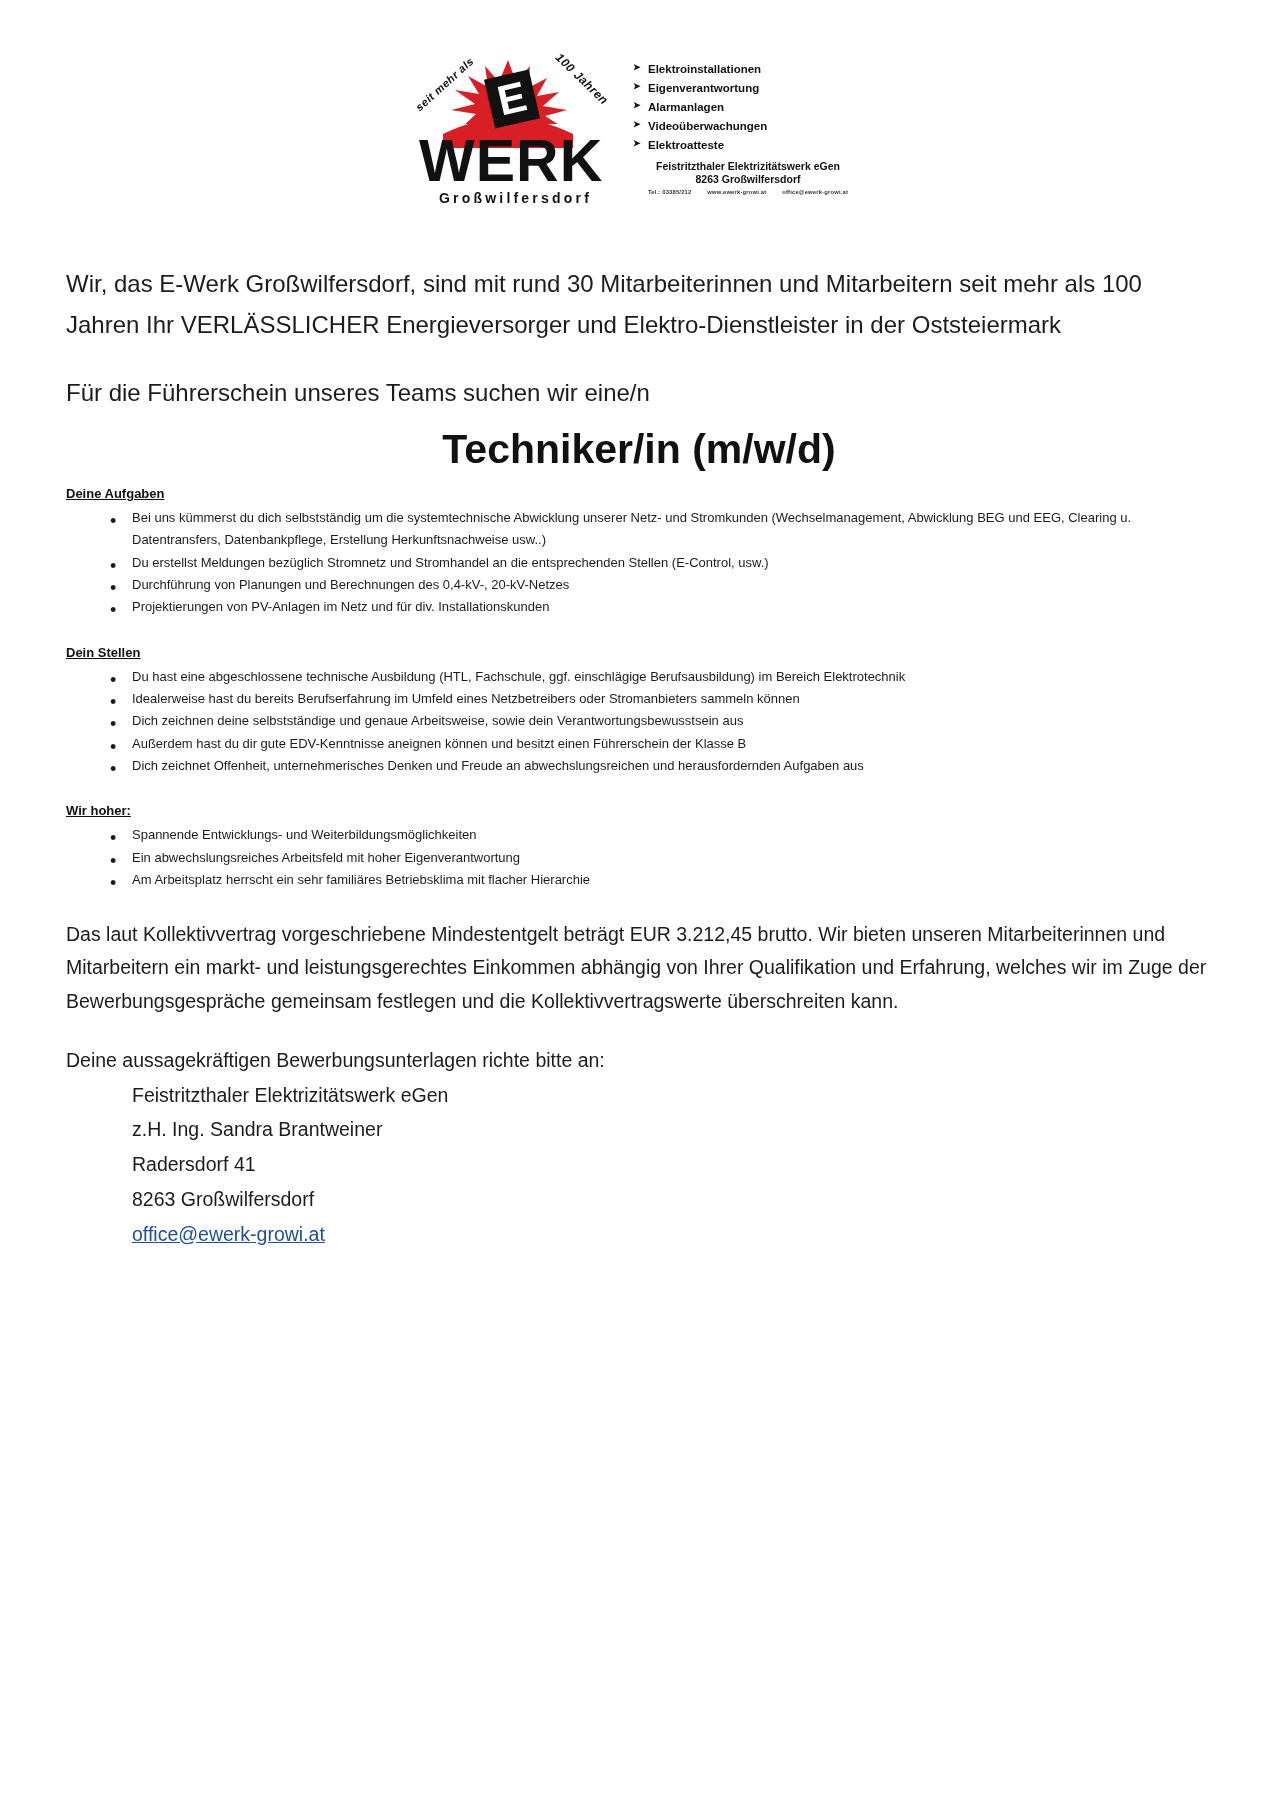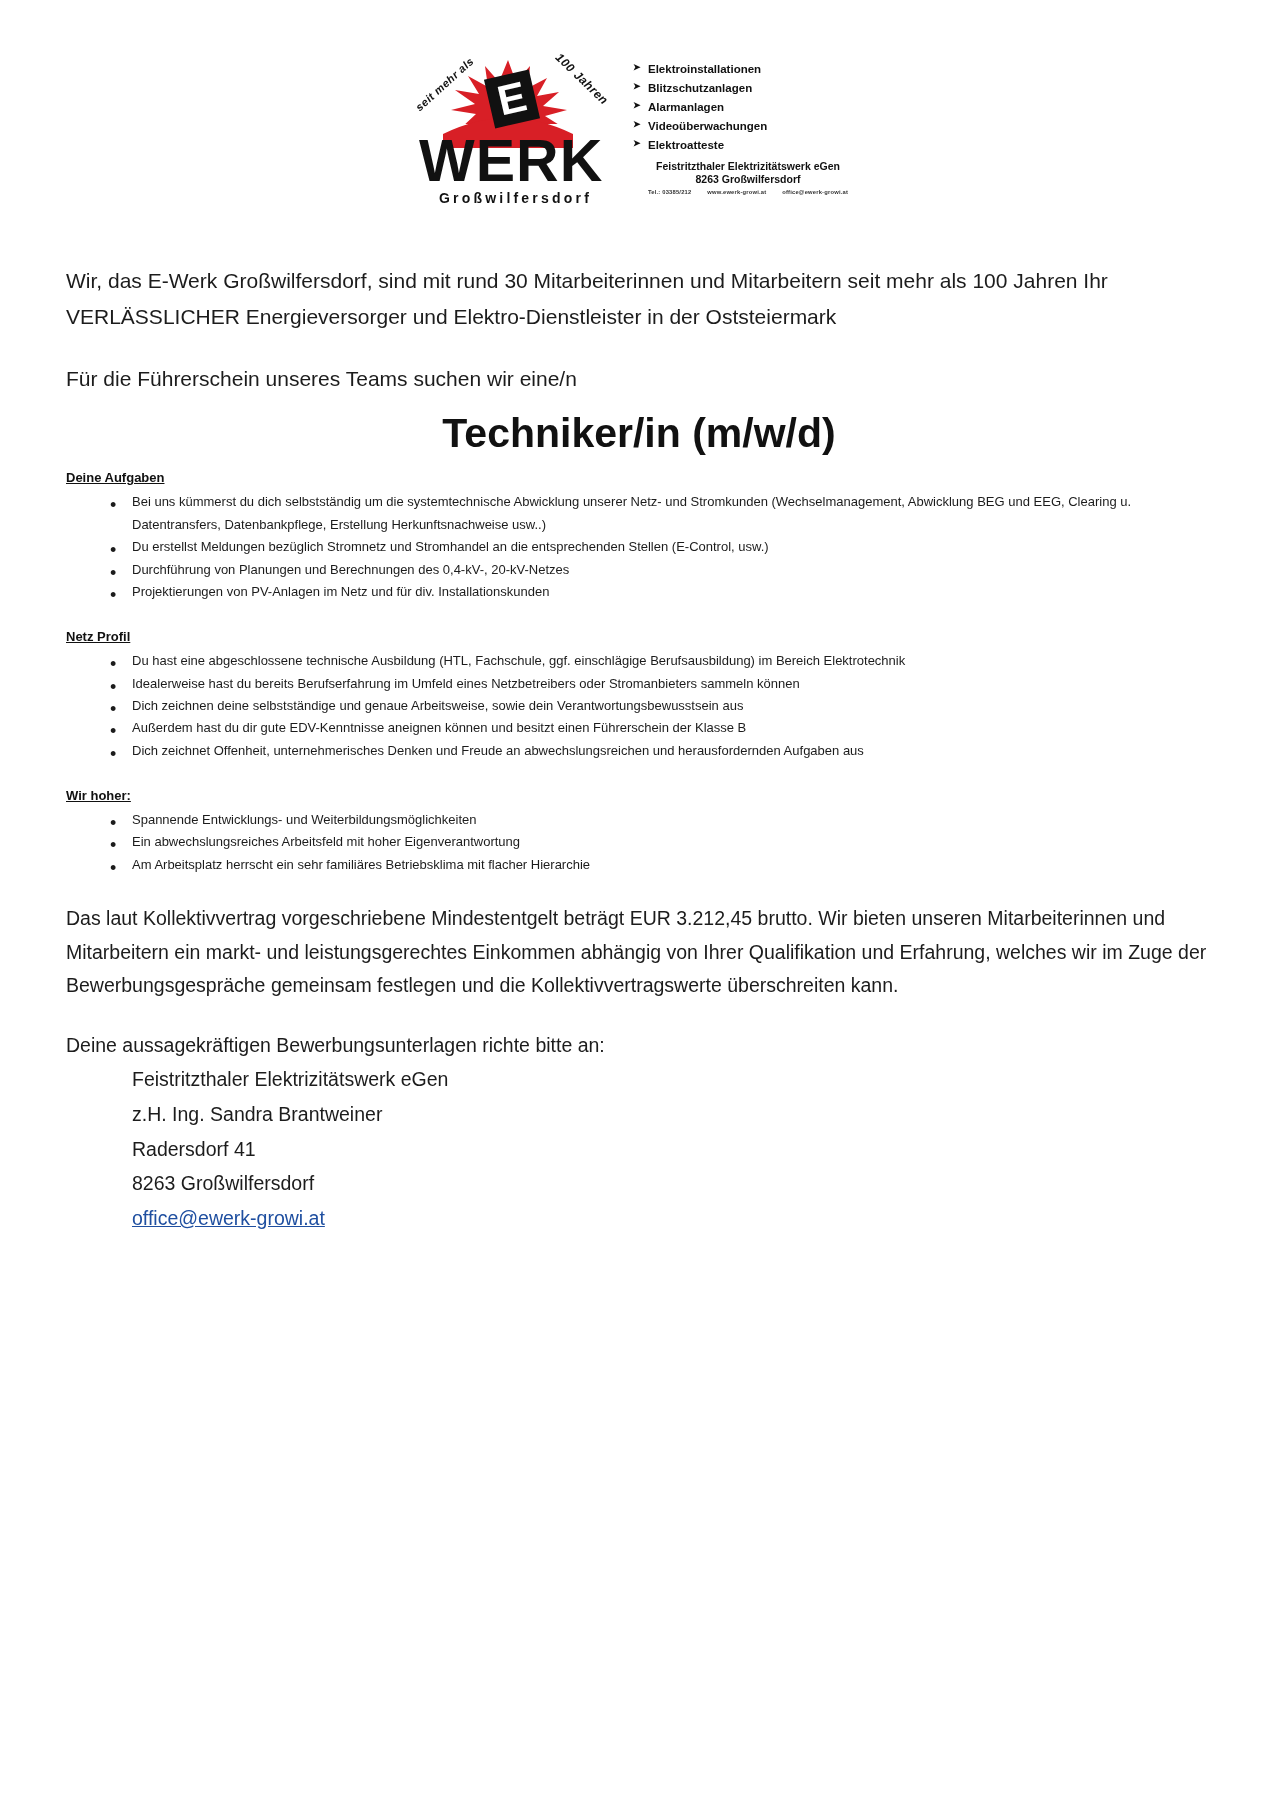--- a/index.html
+++ b/index.html
@@ -167,21 +167,21 @@
     white-space: nowrap;
   }
   .company-contact span { margin: 0 7px; }
 
   
   .content {
     padding: 0 66px 0 66px;
   }
   .intro p {
     margin: 0;
-    font-size: 21px;
+    font-size: 24px;
     line-height: 1.72;
     color: #1c1c1c;
   }
   .spacer-sm { height: 26px; }
 
   .job-title {
     text-align: center;
     font-size: 41px;
     font-weight: bold;
     color: #111111;
@@ -261,21 +261,21 @@
         <div class="logo-arc-left">seit mehr als</div>
         <div class="logo-arc-right">100 Jahren</div>
         <div class="logo-e">E</div>
         <div class="logo-werk">WERK</div>
         <div class="logo-sub">Großwilfersdorf</div>
       </div>
 
       <div class="header-right">
         <ul class="service-list">
           <li>Elektroinstallationen</li>
-          <li>Blitzschutzanlagen</li>
+          <li>Eigenverantwortung</li>
           <li>Alarmanlagen</li>
           <li>Videoüberwachungen</li>
           <li>Elektroatteste</li>
         </ul>
         <div class="company-block">
           <div class="company-name">Feistritzthaler Elektrizitätswerk eGen</div>
           <div class="company-city">8263 Großwilfersdorf</div>
           <div class="company-contact">
             <span>Tel.: 03385/212</span>
             <span>www.ewerk-growi.at</span>
@@ -303,21 +303,21 @@
         <li>Bei uns kümmerst du dich selbstständig um die systemtechnische Abwicklung unserer Netz- und Stromkunden (Wechselmanagement, Abwicklung BEG und EEG, Clearing u. Datentransfers, Datenbankpflege, Erstellung Herkunftsnachweise usw..)</li>
         <li>Du erstellst Meldungen bezüglich Stromnetz und Stromhandel an die entsprechenden Stellen (E-Control, usw.)</li>
         <li>Durchführung von Planungen und Berechnungen des 0,4-kV-, 20-kV-Netzes</li>
         <li>Projektierungen von PV-Anlagen im Netz und für div. Installationskunden</li>
       </ul>
     </div>
 
     <div class="spacer-sm"></div>
 
     <div>
-      <div class="section-heading">Netz Profil</div>
+      <div class="section-heading">Dein Stellen</div>
       <ul class="bullets">
         <li>Du hast eine abgeschlossene technische Ausbildung (HTL, Fachschule, ggf. einschlägige Berufsausbildung) im Bereich Elektrotechnik</li>
         <li>Idealerweise hast du bereits Berufserfahrung im Umfeld eines Netzbetreibers oder Stromanbieters sammeln können</li>
         <li>Dich zeichnen deine selbstständige und genaue Arbeitsweise, sowie dein Verantwortungsbewusstsein aus</li>
         <li>Außerdem hast du dir gute EDV-Kenntnisse aneignen können und besitzt einen Führerschein der Klasse B</li>
         <li>Dich zeichnet Offenheit, unternehmerisches Denken und Freude an abwechslungsreichen und herausfordernden Aufgaben aus</li>
       </ul>
     </div>
 
     <div class="spacer-sm"></div>

